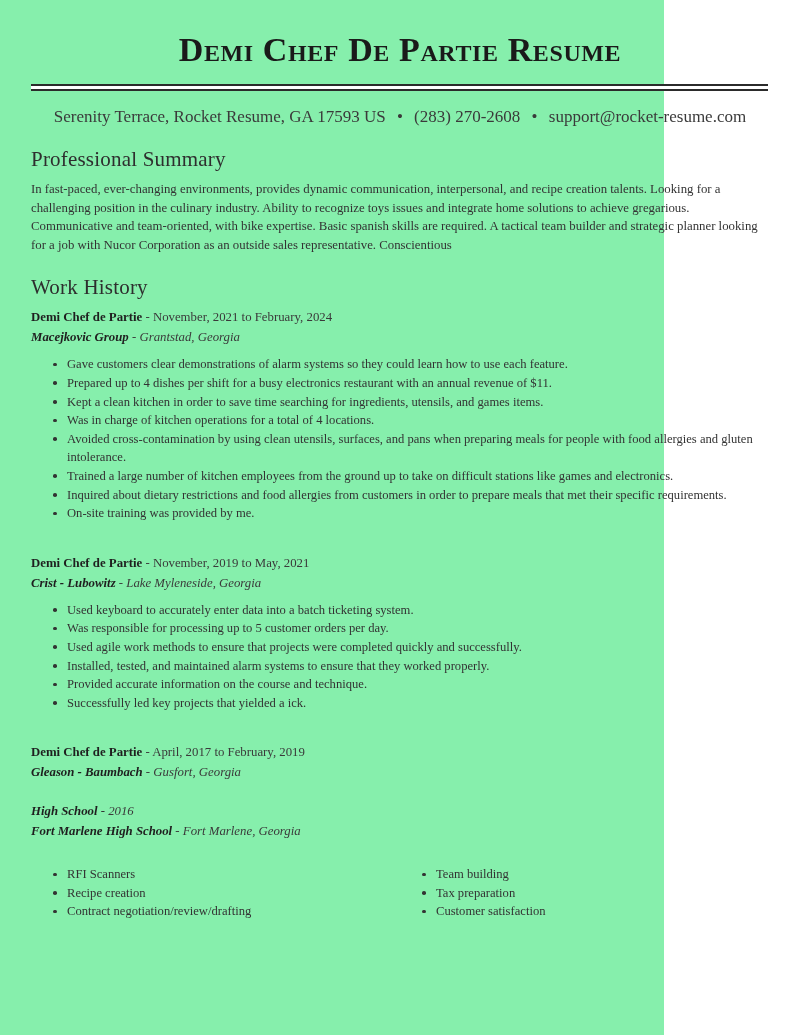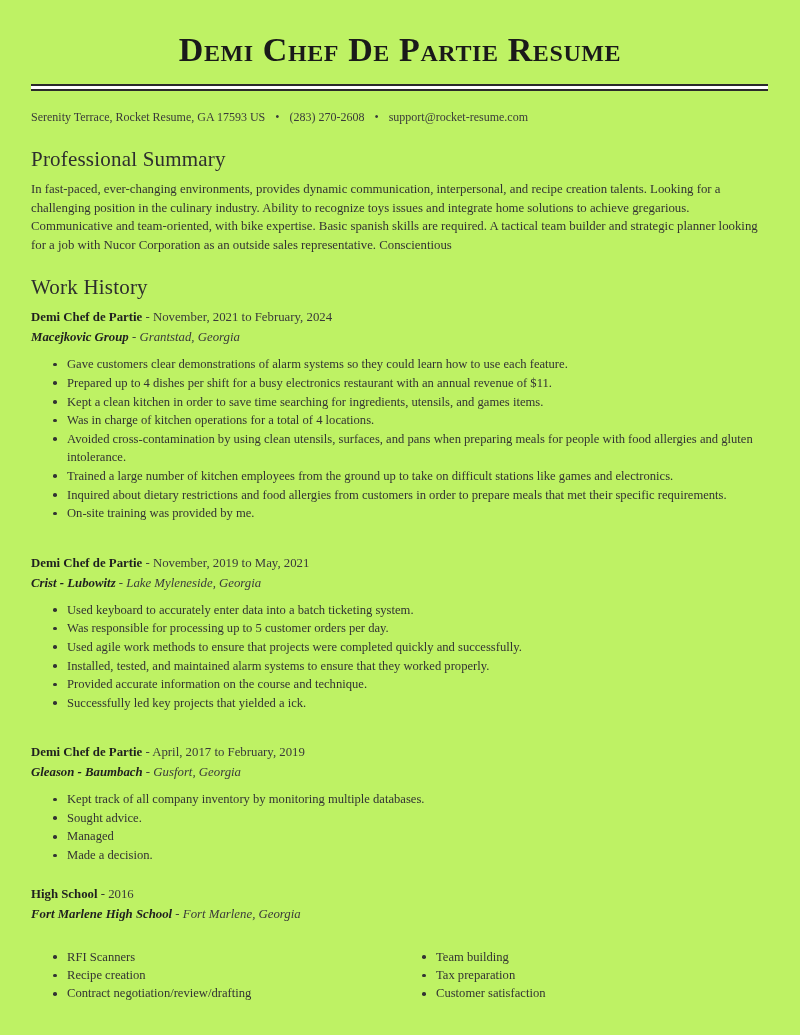--- a/index.html
+++ b/index.html
@@ -11,25 +11,25 @@
     width: 800px;
     height: 1035px;
     overflow: hidden;
     font-family: "Liberation Serif", "DejaVu Serif", serif;
     color: #333333;
     -webkit-font-smoothing: antialiased;
   }
 
   .page {
     position: relative;
-    width: 800px;
+    width: 664px;
     height: 1035px;
     padding: 0;
     box-sizing: border-box;
-    background: #bef264;
+    background: #86efac;
   }
 
   .inner {
     position: absolute;
     left: 31px;
     top: 0;
     width: 738px;
   }
 
   
@@ -58,22 +58,22 @@
     height: 3px;
     background: #ffffff;
   }
   .title-rule .rule-thin {
     height: 2px;
     background: #2b2b2b;
   }
 
   .contact-line {
     margin-top: 17px;
-    text-align: left;
-    font-size: 12px;
+    text-align: center;
+    font-size: 17px;
     line-height: 18px;
     color: #3a3a3a;
   }
   .contact-sep {
     display: inline-block;
     padding: 0 7px;
     color: #3a3a3a;
   }
 
   
@@ -162,20 +162,21 @@
     border-radius: 50%;
     background: #333333;
   }
 
   
   .edu-line1 {
     font-size: 12.8px;
     line-height: 19px;
     color: #2b2b2b;
     margin-top: 4px;
+    font-style: italic;
   }
   .edu-degree {
     font-weight: 700;
     color: #1f1f1f;
   }
   .edu-year {
     color: #3a3a3a;
   }
   .edu-line2 {
     font-size: 12.8px;
@@ -284,26 +285,20 @@
         <div class="job-line1">
           <span class="job-title">Demi Chef de Partie</span>
           <span class="job-dash">-</span>
           <span class="job-dates">April, 2017 to February, 2019</span>
         </div>
         <div class="job-line2">
           <span class="company">Gleason - Baumbach</span>
           <span>-</span>
           <span class="job-location">Gusfort, Georgia</span>
         </div>
-        <ul class="bullets">
-          <li>Kept track of all company inventory by monitoring multiple databases.</li>
-          <li>Sought advice.</li>
-          <li>Managed</li>
-          <li>Made a decision.</li>
-        </ul>
       </div>
     </div>
 
     <div class="section">
       <div>
         <div class="edu-line1">
           <span class="edu-degree">High School</span>
           <span>-</span>
           <span class="edu-year">2016</span>
         </div>

